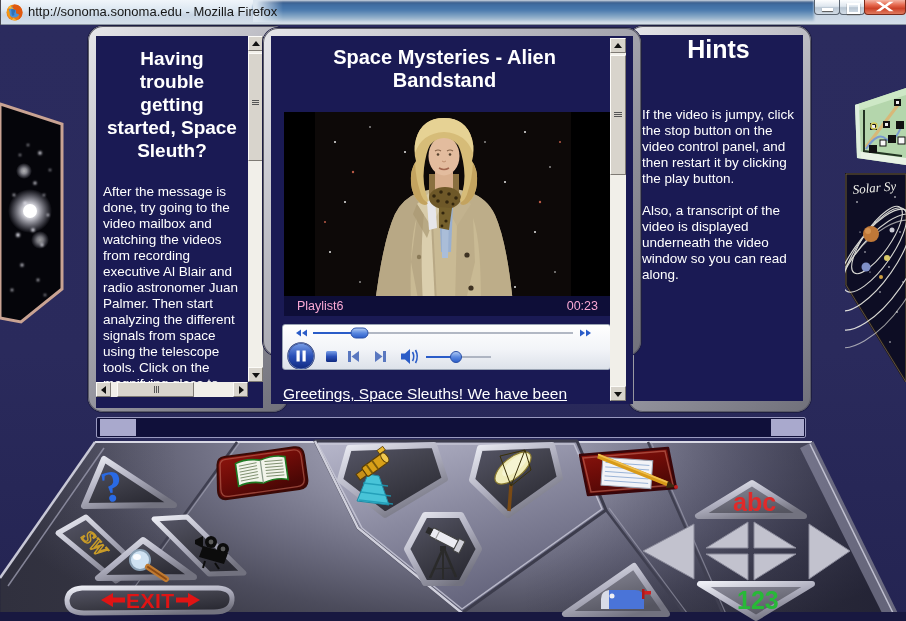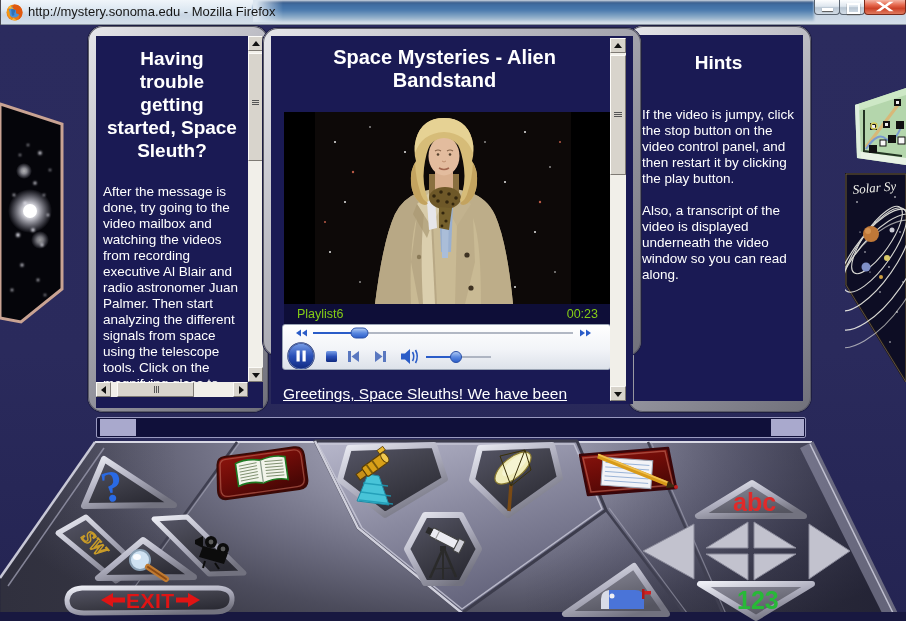--- a/index.html
+++ b/index.html
@@ -29,21 +29,21 @@
   <svg width="17" height="17" viewBox="0 0 17 17" style="position:absolute;left:5px;top:4px;">
     <circle cx="8.5" cy="8.5" r="8" fill="#e87818"></circle>
     <circle cx="8.2" cy="8" r="5.6" fill="#4a90d8"></circle>
     <path d="M5,5.5 Q7,4.5 8.5,5.5 Q10,6.5 9,8 Q7.5,9.5 8.5,11 L6.5,12 Q5,10 5.5,8 Z" fill="#2a6ab0" opacity="0.8"></path>
     <path d="M10.5,6 Q12,6.5 12.5,8.5 L11,9.5 Q10,8 10.5,6 Z" fill="#2a6ab0" opacity="0.7"></path>
     <path d="M8.5,0.5 C13,0.5 16.5,4 16.5,8.5 C16.5,12 14.5,14.8 11.5,16 C13.5,14 14,11.5 13,10.5 C12,9.6 10.8,10.2 10.2,9.2 C9.6,8.2 10.6,7.2 9.8,6.2 C9,5.2 7.6,5.8 7,4.8 C6.4,3.9 7.4,2.6 6.6,2 C7.2,1.2 7.8,0.5 8.5,0.5 Z" fill="#e05810"></path>
     <path d="M1.5,4.5 C0.5,7 0.8,10.5 2.8,13 C4.8,15.7 8.2,16.9 11.2,16.1 C8,16.2 5.2,14.5 4.2,12 C3.4,10 4,8.5 3.2,6.8 C2.6,5.6 2,5 1.5,4.5 Z" fill="#f59a10"></path>
     <path d="M1.5,4.5 C2.3,2.8 3.8,1.4 5.6,0.9 C5,2 5.1,3 5.8,3.6 C6.5,4.2 7.3,3.9 7.9,4.7" fill="#f8b830"></path>
     <path d="M5.5,15.6 Q8,16.8 10.8,16.2 Q8.5,15.2 7.8,13.8 Z" fill="#f8c040" opacity="0.8"></path>
   </svg>
-  <div id="tbtext">http://mystery.sonoma.edu - Mozilla Firefox</div>
+  <div id="tbtext">http://sonoma.sonoma.edu - Mozilla Firefox</div>
   <div id="tbborder"></div>
 
   <div style="position:absolute;left:813px;top:0;width:92px;height:15px;">
     <div style="position:absolute;left:0;top:0;width:26px;height:15px;background:linear-gradient(to bottom,#fdfeff 0%,#dfe7ef 45%,#b9c6d3 55%,#d3dde7 100%);border:1px solid #5a6470;border-top:none;border-radius:0 0 4px 4px;box-sizing:border-box;">
       <div style="position:absolute;left:7px;top:8px;width:11px;height:3px;background:#fff;box-shadow:0 1px 1px #555;"></div>
     </div>
     <div style="position:absolute;left:25px;top:0;width:26px;height:15px;background:linear-gradient(to bottom,#fdfeff 0%,#dfe7ef 45%,#b9c6d3 55%,#d3dde7 100%);border:1px solid #5a6470;border-top:none;border-radius:0 0 4px 4px;box-sizing:border-box;">
       <div style="position:absolute;left:7px;top:3px;width:9px;height:7px;border:2px solid #fff;box-shadow:0 1px 1px #555;"></div>
     </div>
     <div style="position:absolute;left:50px;top:0;width:42px;height:15px;background:linear-gradient(to bottom,#f4b4a4 0%,#e66a50 35%,#cc4228 60%,#e07a5e 100%);border:1px solid #7a2a1a;border-top:none;border-radius:0 0 4px 4px;box-sizing:border-box;">
@@ -138,21 +138,21 @@
 </g>
 <circle cx="26" cy="62" r="8" fill="#c07838"></circle>
 <circle cx="23" cy="59" r="3" fill="#d89858" opacity="0.8"></circle>
 <circle cx="21" cy="95" r="4.5" fill="#8090c8"></circle>
 <circle cx="42" cy="86" r="3" fill="#d8c868"></circle>
 <circle cx="47" cy="58" r="2.5" fill="#c8c8d0"></circle>
 <circle cx="36" cy="105" r="2" fill="#d0a040"></circle>
 <text x="8" y="22" font-family="Liberation Serif,serif" font-style="italic" font-size="13" fill="#f0f0ea" transform="rotate(-5 8 22)">Solar Sy</text>
 </svg>
 
-<div class="panel" style="left:88px;top:26px;width:180px;height:386px;">
+<div class="panel" style="left:88px;top:26px;width:180px;height:386px;padding-left:20px;">
   <div class="pframe"></div>
   <div class="pinner" style="left:8px;top:10px;width:167px;height:372px;"></div>
   <div style="position:absolute;left:8px;top:10px;width:152px;height:372px;overflow:hidden;">
     <div class="phead" style="font-size:19px;line-height:23px;padding-top:11px;">Having<br>trouble<br>getting<br>started, Space<br>Sleuth?</div>
     <div class="pbody" style="position:absolute;left:7px;top:148px;width:146px;font-size:13.5px;line-height:16px;">After the message is done, try going to the video mailbox and watching the videos from recording executive Al Blair and radio astronomer Juan Palmer. Then start analyzing the different signals from space using the telescope tools. Click on the magnifying glass to</div>
   </div>
 
   <div class="sb" style="left:160px;top:10px;width:15px;height:346px;"></div>
   <div class="sbtn" style="left:160px;top:10px;width:15px;height:15px;"></div>
   <div class="arr" style="left:164px;top:15px;border-left:4px solid transparent;border-right:4px solid transparent;border-bottom:5px solid #111;"></div>
@@ -167,21 +167,21 @@
   <div class="sbtn" style="left:145px;top:356px;width:15px;height:15px;"></div>
   <div class="arr" style="left:151px;top:360px;border-top:4px solid transparent;border-bottom:4px solid transparent;border-left:5px solid #111;"></div>
   <div class="sbtn" style="left:29px;top:356px;width:77px;height:15px;"></div>
   <div style="position:absolute;left:66px;top:360px;width:1px;height:7px;background:#555;box-shadow:2px 0 0 #555,4px 0 0 #555;"></div>
 </div>
 
 <div class="panel" style="left:628px;top:26px;width:183px;height:386px;">
   <div class="pframe"></div>
   <div class="pinner" style="left:6px;top:9px;width:169px;height:366px;"></div>
   <div style="position:absolute;left:6px;top:9px;width:169px;height:366px;overflow:hidden;">
-    <div class="phead" style="font-size:19px;padding-top:17px;">Hints</div>
+    <div class="phead" style="font-size:25px;">Hints</div>
     <div class="pbody" style="position:absolute;left:8px;top:60px;width:157px;font-size:13.5px;line-height:16px;margin-top:12px;">If the video is jumpy, click the stop button on the video control panel, and then restart it by clicking the play button.<br><br>Also, a transcript of the video is displayed underneath the video window so you can read along.</div>
   </div>
 </div>
 
 <div class="panel" style="left:263px;top:28px;width:378px;height:328px;">
   <div class="pframe"></div>
   <div class="pinner" style="left:8px;top:8px;width:362px;height:368px;"></div>
   <div class="phead" style="position:absolute;left:8px;top:18px;width:347px;font-size:20px;line-height:23px;">Space Mysteries - Alien<br>Bandstand</div>
 
   <div style="position:absolute;left:21px;top:84px;width:327px;height:192px;background:#000;">
@@ -260,21 +260,21 @@
       <path d="M127,49 Q129,51 131,49" stroke="#c09070" stroke-width="1" fill="none"></path>
 
       <path d="M129,6 Q151,6 157,27 Q160,38 157,49 Q163,57 162,71 Q161,84 153,91 Q147,94 145,88 Q151,72 149,56 Q147,40 143,33 Q137,26 129,26 Q121,26 115,33 Q111,40 109,56 Q107,72 113,88 Q111,94 105,91 Q97,84 96,71 Q95,57 101,49 Q98,38 101,27 Q107,6 129,6 Z" fill="#d6bc78"></path>
       <path d="M101,27 Q107,6 129,6 Q151,6 157,27 Q159,34 158,41 Q151,21 129,20 Q107,21 100,41 Q99,34 101,27 Z" fill="#e6d294"></path>
       <path d="M105,91 Q97,84 96,71 Q95,60 100,51 Q101,68 105,79 Q107,88 113,91 Q111,95 105,91 Z" fill="#c3a35f"></path>
       <path d="M153,91 Q161,84 162,71 Q163,60 158,51 Q157,68 153,79 Q151,88 145,91 Q147,95 153,91 Z" fill="#c3a35f"></path>
     </g>
   </svg>
   </div>
 
-  <div style="position:absolute;left:21px;top:276px;width:327px;height:20px;background:#0e0e38;color:#84cc16;font-size:12.5px;">
+  <div style="position:absolute;left:21px;top:268px;width:327px;height:20px;background:#0e0e38;color:#f9a8d4;font-size:12.5px;">
     <span style="position:absolute;left:13px;top:3px;">Playlist6</span>
     <span style="position:absolute;right:13px;top:3px;">00:23</span>
   </div>
 
   <div style="position:absolute;left:19px;top:296px;width:329px;height:46px;background:linear-gradient(to bottom,#ffffff 0%,#f2f4f8 55%,#dde2ea 100%);border-radius:3px;border:1px solid #9aa4b4;box-sizing:border-box;">
     <svg width="327" height="44" viewBox="0 0 327 44">
 
       <g fill="#2a5cc8">
         <path d="M18,4.5 L13,8 L18,11.5 Z"></path>
           <path d="M24,4.5 L19,8 L24,11.5 Z"></path>

